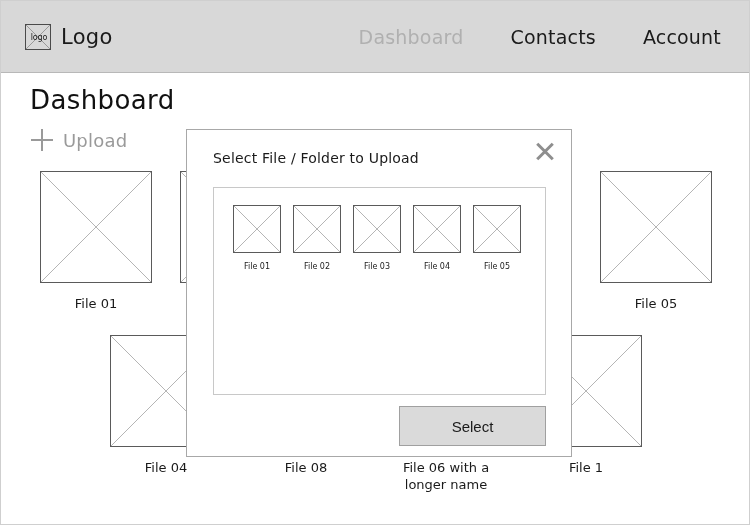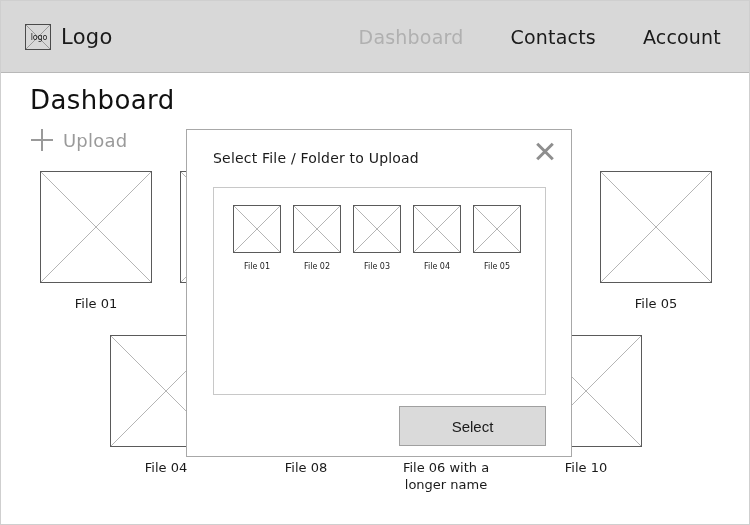--- a/index.html
+++ b/index.html
@@ -360,21 +360,21 @@
         </div>
         <div class="file-label">File 06 with a longer name</div>
       </div>
       <div class="file-card">
         <div class="thumb">
           <svg width="110" height="110" viewBox="0 0 110 110">
               <line x1="0" y1="0" x2="110" y2="110" stroke="#b5b5b5" stroke-width="1"></line>
               <line x1="110" y1="0" x2="0" y2="110" stroke="#b5b5b5" stroke-width="1"></line>
             </svg>
         </div>
-        <div class="file-label">File 10</div>
+        <div class="file-label">File 1</div>
       </div>
     </div>
 
   </div>
 
   <div class="modal">
     <div class="modal-title">Select File / Folder to Upload</div>
     <div class="modal-close"></div>
 
     <div class="modal-panel">

